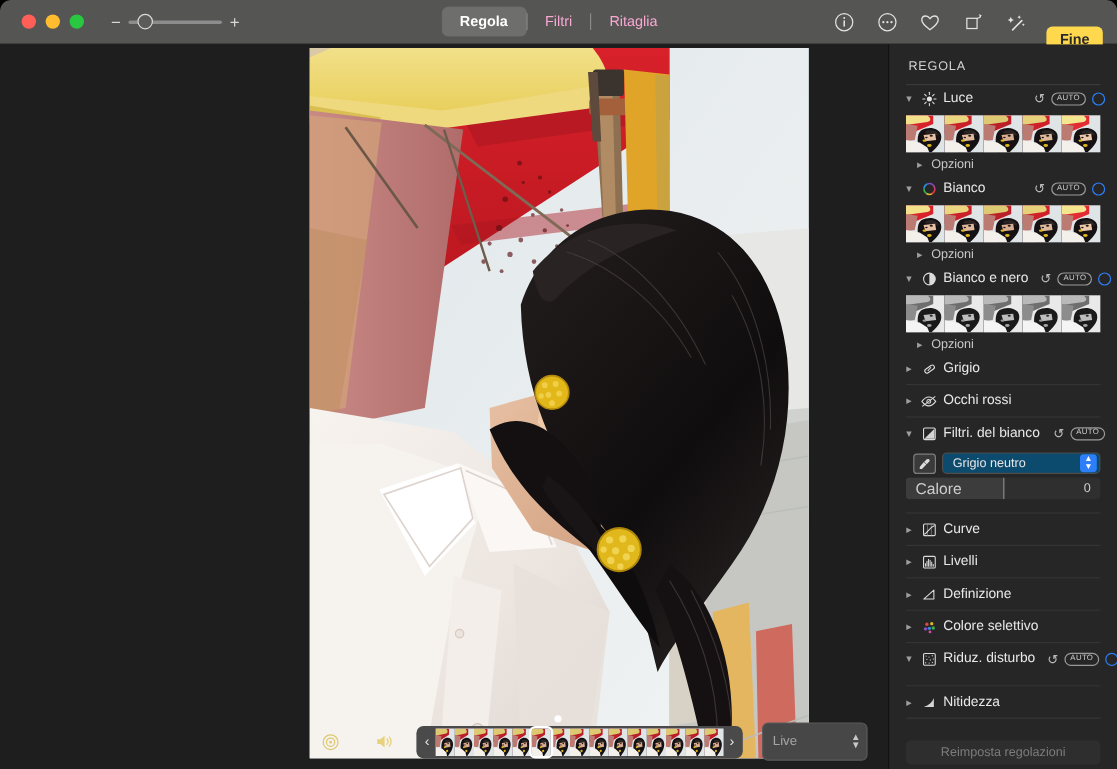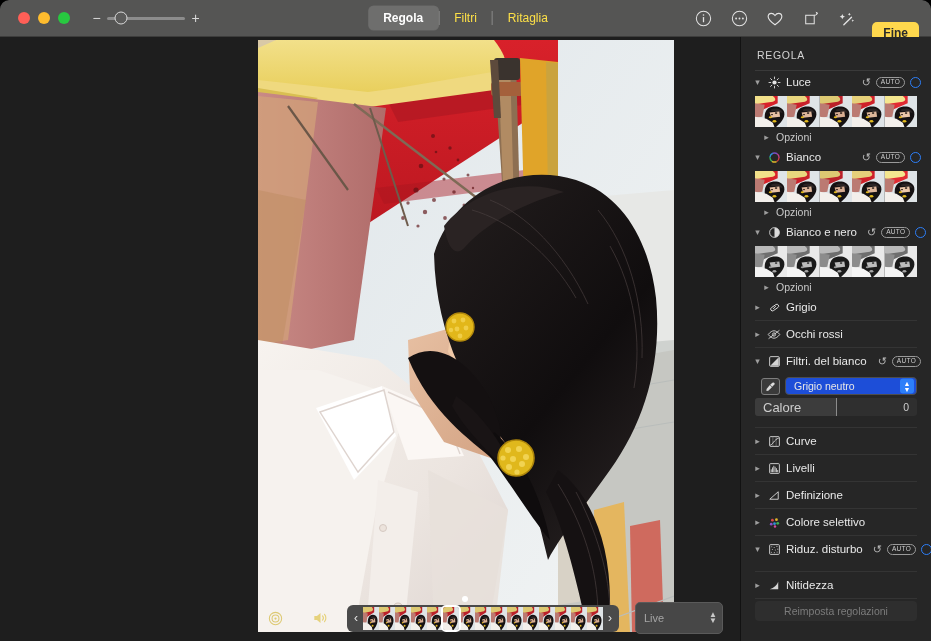--- a/index.html
+++ b/index.html
@@ -44,21 +44,21 @@
   }
 
   
   #tabs {
     position: absolute; left: 50%; top: 6px; transform: translateX(-50%);
     display: flex; align-items: stretch; height: 24px;
     border-radius: 5px; overflow: visible;
   }
   .tab {
     display: flex; align-items: center; justify-content: center;
-    padding: 0 15px; font-size: 12px; color: #fde047;
+    padding: 0 15px; font-size: 12px; color: #f9a8d4;
     height: 24px; position: relative;
   }
   .tab.active {
     background: #6e6e6d; border-radius: 5px;
     color: #ffffff; font-weight: bold;
     box-shadow: 0 0 0 0.5px rgba(255,255,255,0.12);
   }
   .tabsep {
     width: 1px; background: #8a8a89; margin: 5px 0;
   }
@@ -187,34 +187,34 @@
   
   .wb-row { display: flex; align-items: center; gap: 5px; margin: 5px 14px 0 20px; }
   .wb-pick {
     width: 19px; height: 17px; border-radius: 3px;
     border: 1px solid #7e7e7e; background: #3a3a3a;
     display:flex; align-items:center; justify-content:center;
     flex: 0 0 auto;
   }
   .wb-select {
     position: relative; flex: 1 1 auto; height: 18px;
-    background: #1d4ed8; border-radius: 4px;
+    background: #0c4a6e; border-radius: 4px;
     display: flex; align-items: center;
     font-size: 10.5px; color: #e6e6e6; padding-left: 8px;
     border: 0.5px solid #4d4d4d;
   }
   .wb-stepper {
     position: absolute; right: 2px; top: 50%; transform: translateY(-50%);
     width: 14px; height: 15px; border-radius: 3px; background: #2d7ff9;
     display: flex; flex-direction: column; align-items: center; justify-content: center;
     color: #fff; font-size: 7px; line-height: 6px;
   }
 
   #reset-adj {
-    position: absolute; left: 14px; right: 14px; bottom: 20px;
+    position: absolute; left: 14px; right: 14px; bottom: 4px;
     height: 20px; background: #2e2e2e; border-radius: 4px;
     display: flex; align-items: center; justify-content: center;
     font-size: 10.5px; color: #7c7c7c; border: none;
     font-family: "Liberation Sans", sans-serif;
   }
   .sb-botline { position: absolute; left: 14px; right: 14px; bottom: 42px; height:1px; background:#343434; }
 </style>
 </head>
 <body>
 

